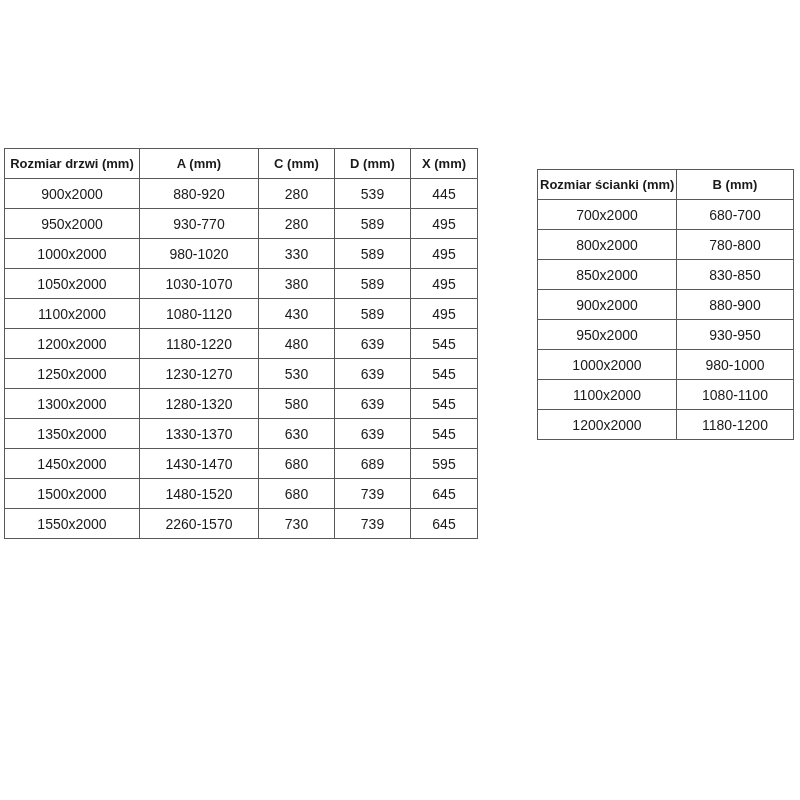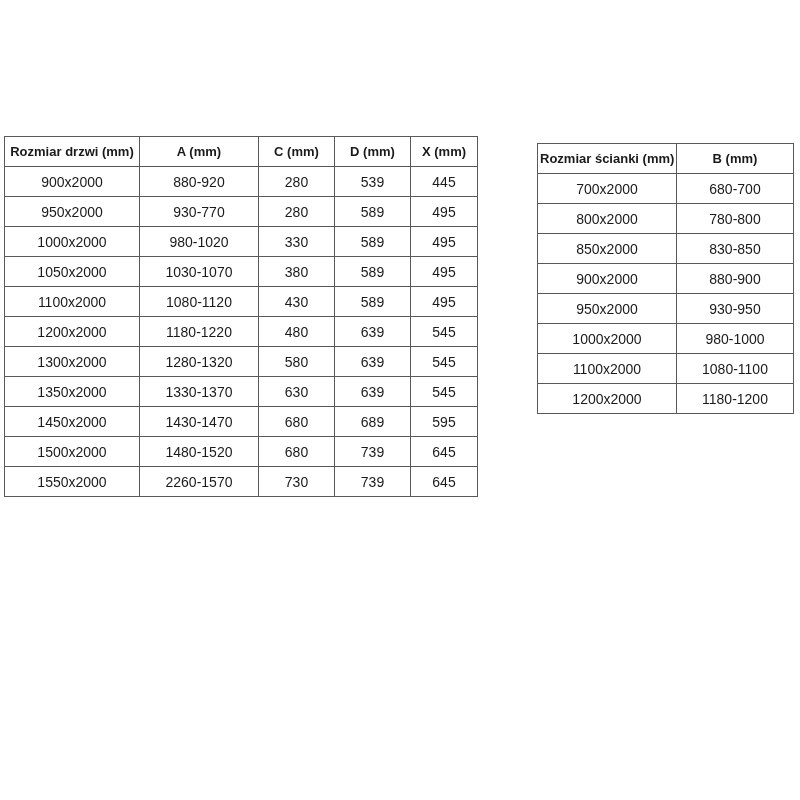--- a/index.html
+++ b/index.html
@@ -34,22 +34,22 @@
     text-align: center;
     vertical-align: middle;
     height: 30px;
     padding: 0 2px;
     color: var(--text-color);
     white-space: nowrap;
     overflow: hidden;
   }
   table.spec-table td { font-size: 14px; }
   table.spec-table th { font-size: 13px; font-weight: bold; }
-  #door-table { left: 4px;   top: 136px; width: 473px; }
-  #wall-table { left: 537px; top: 143px; width: 256px; }
+  #door-table { left: 4px;   top: 148px; width: 473px; }
+  #wall-table { left: 537px; top: 169px; width: 256px; }
 </style>
 </head>
 <body>
 
 <div class="canvas">
 
   <table id="door-table" class="spec-table">
     <colgroup>
       <col style="width:135px">
       <col style="width:119px">
@@ -103,20 +103,27 @@
           <td>495</td>
         </tr>
         <tr>
           <td>1200x2000</td>
           <td>1180-1220</td>
           <td>480</td>
           <td>639</td>
           <td>545</td>
         </tr>
         <tr>
+          <td>1250x2000</td>
+          <td>1230-1270</td>
+          <td>530</td>
+          <td>639</td>
+          <td>545</td>
+        </tr>
+        <tr>
           <td>1300x2000</td>
           <td>1280-1320</td>
           <td>580</td>
           <td>639</td>
           <td>545</td>
         </tr>
         <tr>
           <td>1350x2000</td>
           <td>1330-1370</td>
           <td>630</td>

